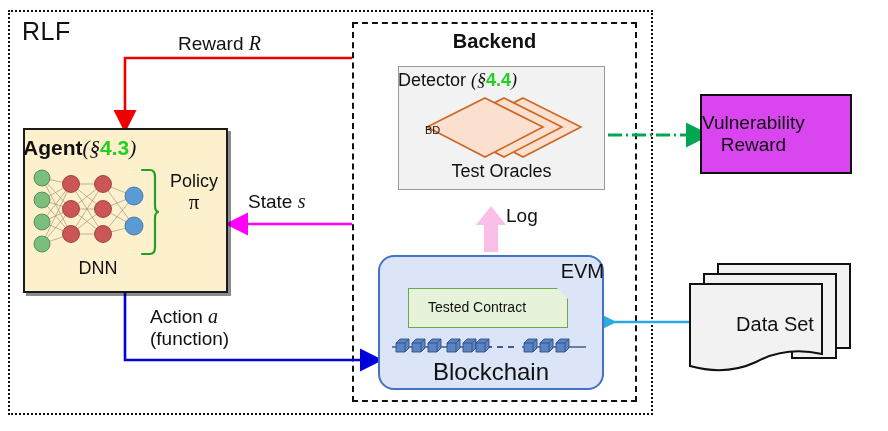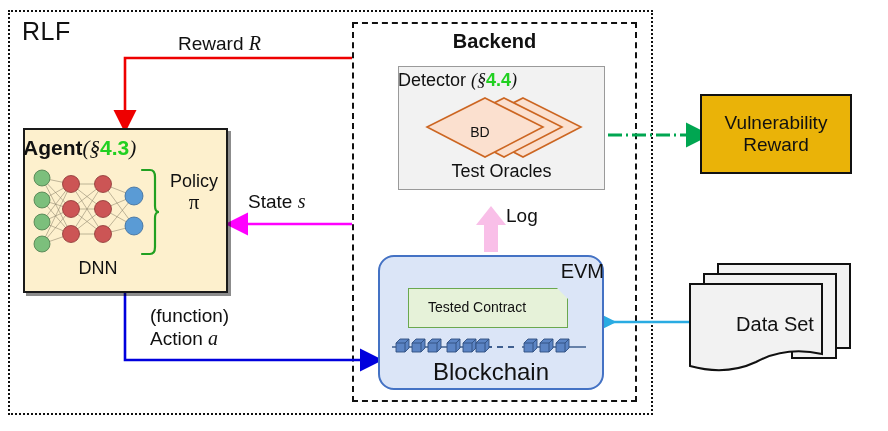--- a/index.html
+++ b/index.html
@@ -27,34 +27,34 @@
   #nn-svg{left:33px;top:168px;}
   #brace-svg{left:138px;top:168px;}
 
   
   #detector-box{left:398px;top:66px;width:207px;height:124px;background:#f2f2f2;border:1.5px solid #9a9a9a;box-sizing:border-box;}
   #detector-title{left:398px;top:70px;width:207px;text-align:left;font-size:18px;color:#111;white-space:nowrap;}
   #detector-title .sec{font-family:"Liberation Serif",serif;font-style:italic;}
   #detector-title .num{color:#21d021;font-weight:bold;}
   #oracles-label{left:398px;top:161px;width:207px;text-align:center;font-size:18px;color:#111;}
   #diamonds{left:425px;top:96px;}
-  #bd-label{left:425px;top:124px;width:110px;text-align:center;font-size:14px;color:#111;}
+  #bd-label{left:425px;top:124px;width:110px;text-align:left;font-size:11px;color:#111;}
 
   
   #evm-box{left:378px;top:255px;width:226px;height:135px;background:#dbe5f7;border:2px solid #4472c4;border-radius:16px;box-sizing:border-box;}
   #evm-title{left:378px;top:260px;width:226px;text-align:right;font-size:20px;color:#111;}
   #contract-box{left:408px;top:288px;width:160px;height:40px;background:#e6f2d9;border:1.5px solid #6aa84f;box-sizing:border-box;
       clip-path:polygon(0 0, calc(100% - 11px) 0, 100% 11px, 100% 100%, 0 100%);}
   #contract-label{left:408px;top:299px;width:138px;text-align:center;font-size:14px;color:#111;}
   #chain-svg{left:390px;top:336px;}
   #blockchain-label{left:378px;top:358px;width:226px;text-align:center;font-size:24px;color:#111;}
 
   
-  #vuln-box{left:700px;top:94px;width:152px;height:80px;background:#eab308;border:2.5px solid #111;box-sizing:border-box;
-      display:flex;align-items:center;justify-content:center;}
+  #vuln-box{left:700px;top:94px;width:152px;height:80px;background:#d946ef;border:2.5px solid #111;box-sizing:border-box;
+      display:flex;align-items:center;}
   #vuln-label{font-size:19px;color:#111;text-align:center;line-height:1.15;}
 
   
   #dataset-svg{left:686px;top:258px;}
   #dataset-label{left:700px;top:313px;width:150px;text-align:center;font-size:20px;color:#111;}
 
   
   .alabel{font-size:19px;color:#111;white-space:nowrap;}
   .mathit{font-family:"Liberation Serif",serif;font-style:italic;font-size:20px;}
   #reward-label{left:178px;top:32px;}
@@ -109,25 +109,25 @@
 
   <div class="abs alabel" id="reward-label">
     <span>Reward</span>
     <span class="mathit">R</span>
   </div>
   <div class="abs alabel" id="state-label">
     <span>State</span>
     <span class="mathit">s</span>
   </div>
   <div class="abs alabel" id="action-label">
-    <div>(function)</div>
     <div>
       <span>Action</span>
       <span class="mathit">a</span>
     </div>
+    <div>(function)</div>
   </div>
   <div class="abs alabel" id="log-label">Log</div>
 
   <div class="abs" id="agent-box"></div>
   <div class="abs" id="agent-title">
     <span class="bold">Agent</span><span class="sec">(§</span><span class="num">4.3</span><span class="sec">)</span>
   </div>
 
   <svg class="abs" id="nn-svg" width="112" height="86">
     <g stroke="#8a8068" stroke-width="0.55" fill="none">

